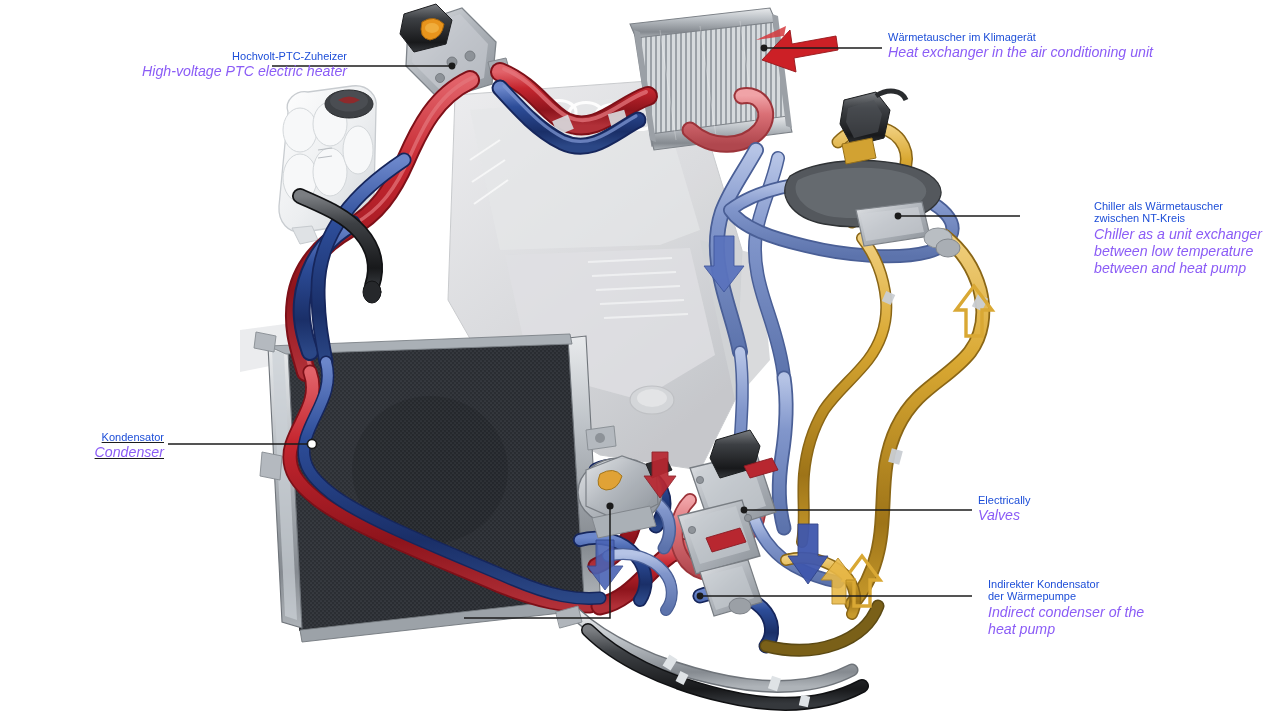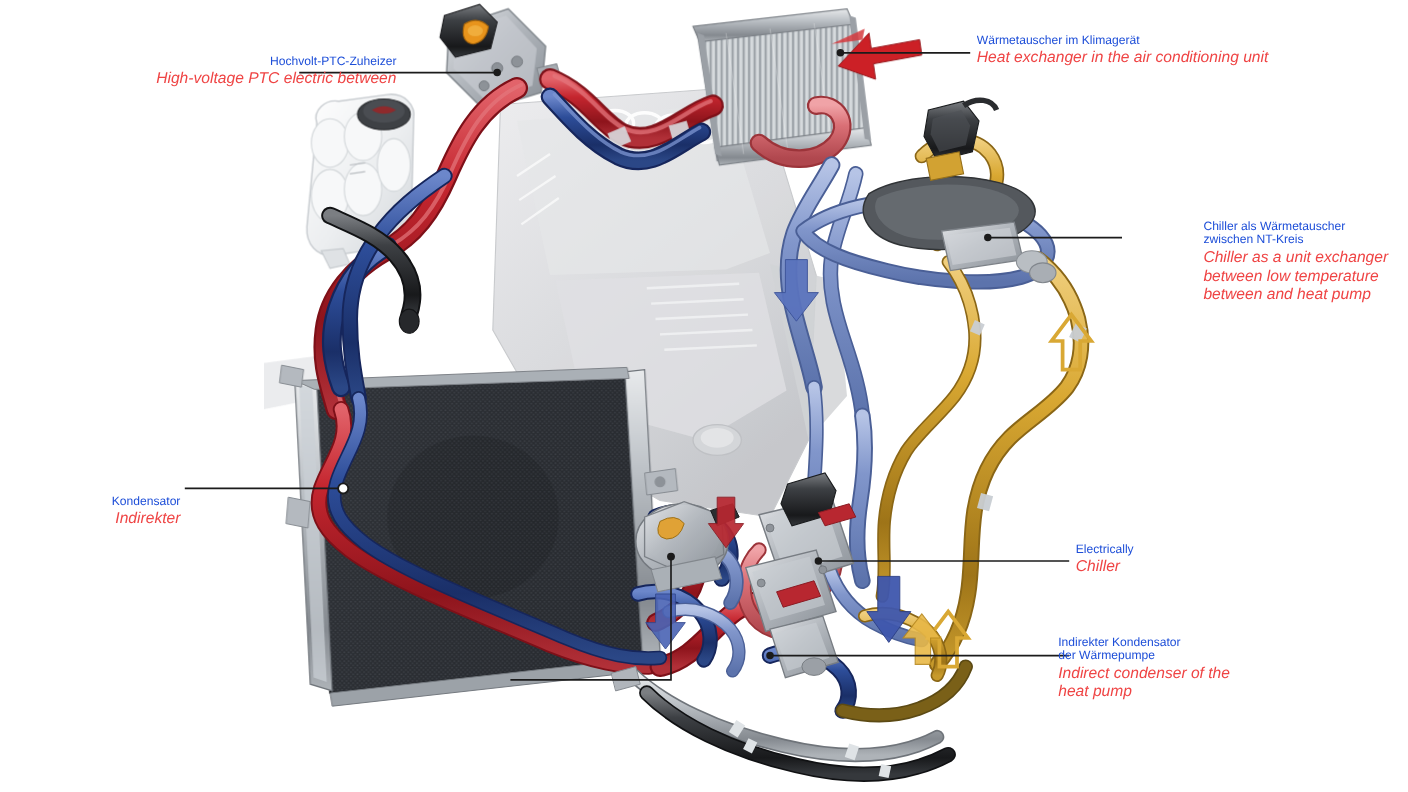--- a/index.html
+++ b/index.html
@@ -40,33 +40,33 @@
     white-space: nowrap;
     color: #1d4ed8;
   }
   .callout .en {
     font-family: "Liberation Sans", sans-serif;
     font-style: italic;
     font-size: 14.2px;
     font-weight: 400;
     line-height: 1.14;
     white-space: nowrap;
-    color: #ef4444;
+    color: #8b5cf6;
     margin-top: 1px;
   }
   .callout.right-align { text-align: right; }
   .callout.left-align  { text-align: left; }
 
   
   #cal-ptc      { left: 110px; top: 50px; margin-left: 32px;  }
   #cal-hx       { left: 888px; top: 31px;  }
   #cal-chiller  { left: 1050px; top: 200px; width: 200px; margin-left: 44px; }
   #cal-valves   { left: 978px; top: 494px; }
-  #cal-indcond  { left: 962px; top: 578px; width: 190px; }
-  #cal-cond     { left: 74px;  top: 450px; width: 90px; }
+  #cal-indcond  { left: 988px; top: 578px; width: 190px; }
+  #cal-cond     { left: 74px;  top: 431px; width: 90px; text-decoration: underline; }
   #cal-scroll   { left: 178px; top: 601px; width: 282px; }
 </style>
 </head>
 <body>
 
 <div id="stage">
 
   <svg id="art" viewBox="0 0 1280 720">
     <defs>
 
@@ -527,49 +527,49 @@
       <path d="M168 444 L310 444"></path>
       <circle cx="312" cy="444" r="4.6" fill="#ffffff" stroke="#1b1b1b" stroke-width="1.7"></circle>
 
       <path d="M464 618 L610 618 L610 506"></path>
       <circle cx="610" cy="506" r="3.6" fill="#1b1b1b" stroke="none"></circle>
     </g>
   </svg>
 
   <div class="callout right-align" id="cal-ptc">
     <div class="de">Hochvolt-PTC-Zuheizer</div>
-    <div class="en">High-voltage PTC electric between</div>
+    <div class="en">High-voltage PTC electric heater</div>
   </div>
 
   <div class="callout left-align" id="cal-hx">
     <div class="de">Wärmetauscher im Klimagerät</div>
     <div class="en">Heat exchanger in the air conditioning unit</div>
   </div>
 
   <div class="callout left-align" id="cal-chiller">
     <div class="de">Chiller als Wärmetauscher</div>
     <div class="de">zwischen NT-Kreis</div>
     <div class="en">Chiller as a unit exchanger</div>
     <div class="en">between low temperature</div>
     <div class="en">between and heat pump</div>
   </div>
 
   <div class="callout left-align" id="cal-valves">
     <div class="de">Electrically</div>
-    <div class="en">Chiller</div>
+    <div class="en">Valves</div>
   </div>
 
   <div class="callout left-align" id="cal-indcond">
     <div class="de">Indirekter Kondensator</div>
     <div class="de">der Wärmepumpe</div>
     <div class="en">Indirect condenser of the</div>
     <div class="en">heat pump</div>
   </div>
 
   <div class="callout right-align" id="cal-cond">
     <div class="de">Kondensator</div>
-    <div class="en">Indirekter</div>
+    <div class="en">Condenser</div>
   </div>
 
   <div class="callout right-align" id="cal-scroll">
   </div>
 
 </div>
 
 </body></html>

